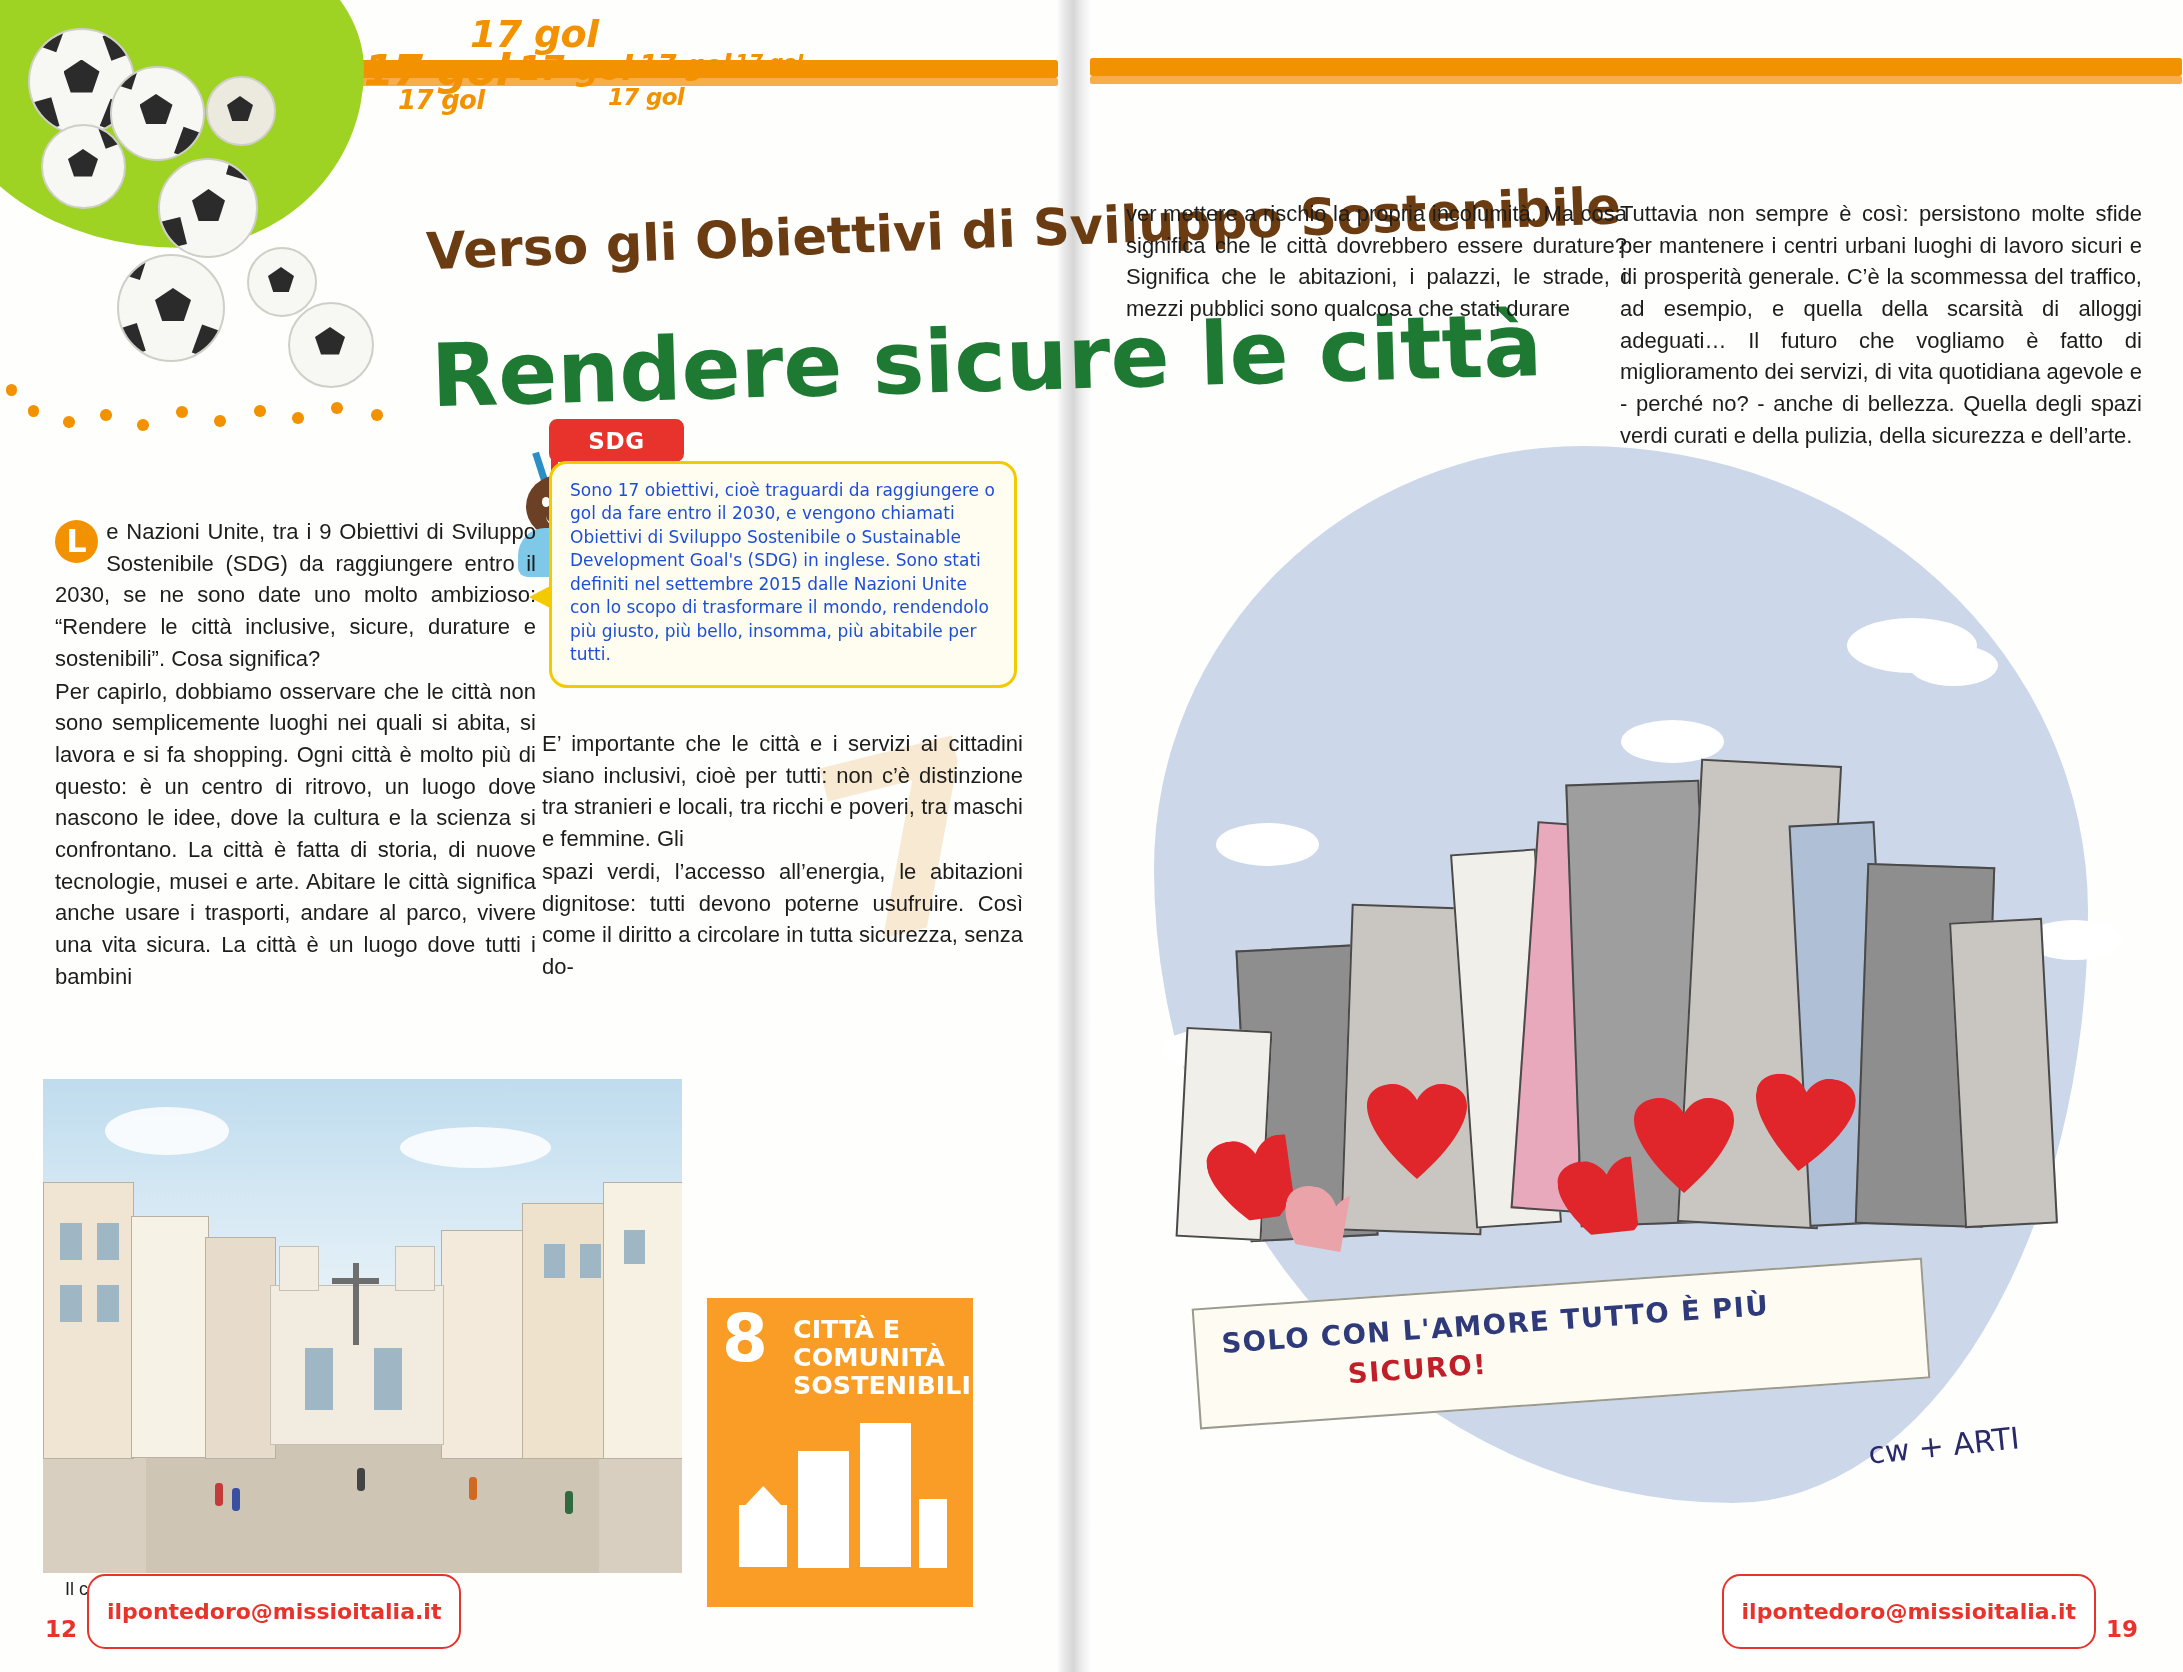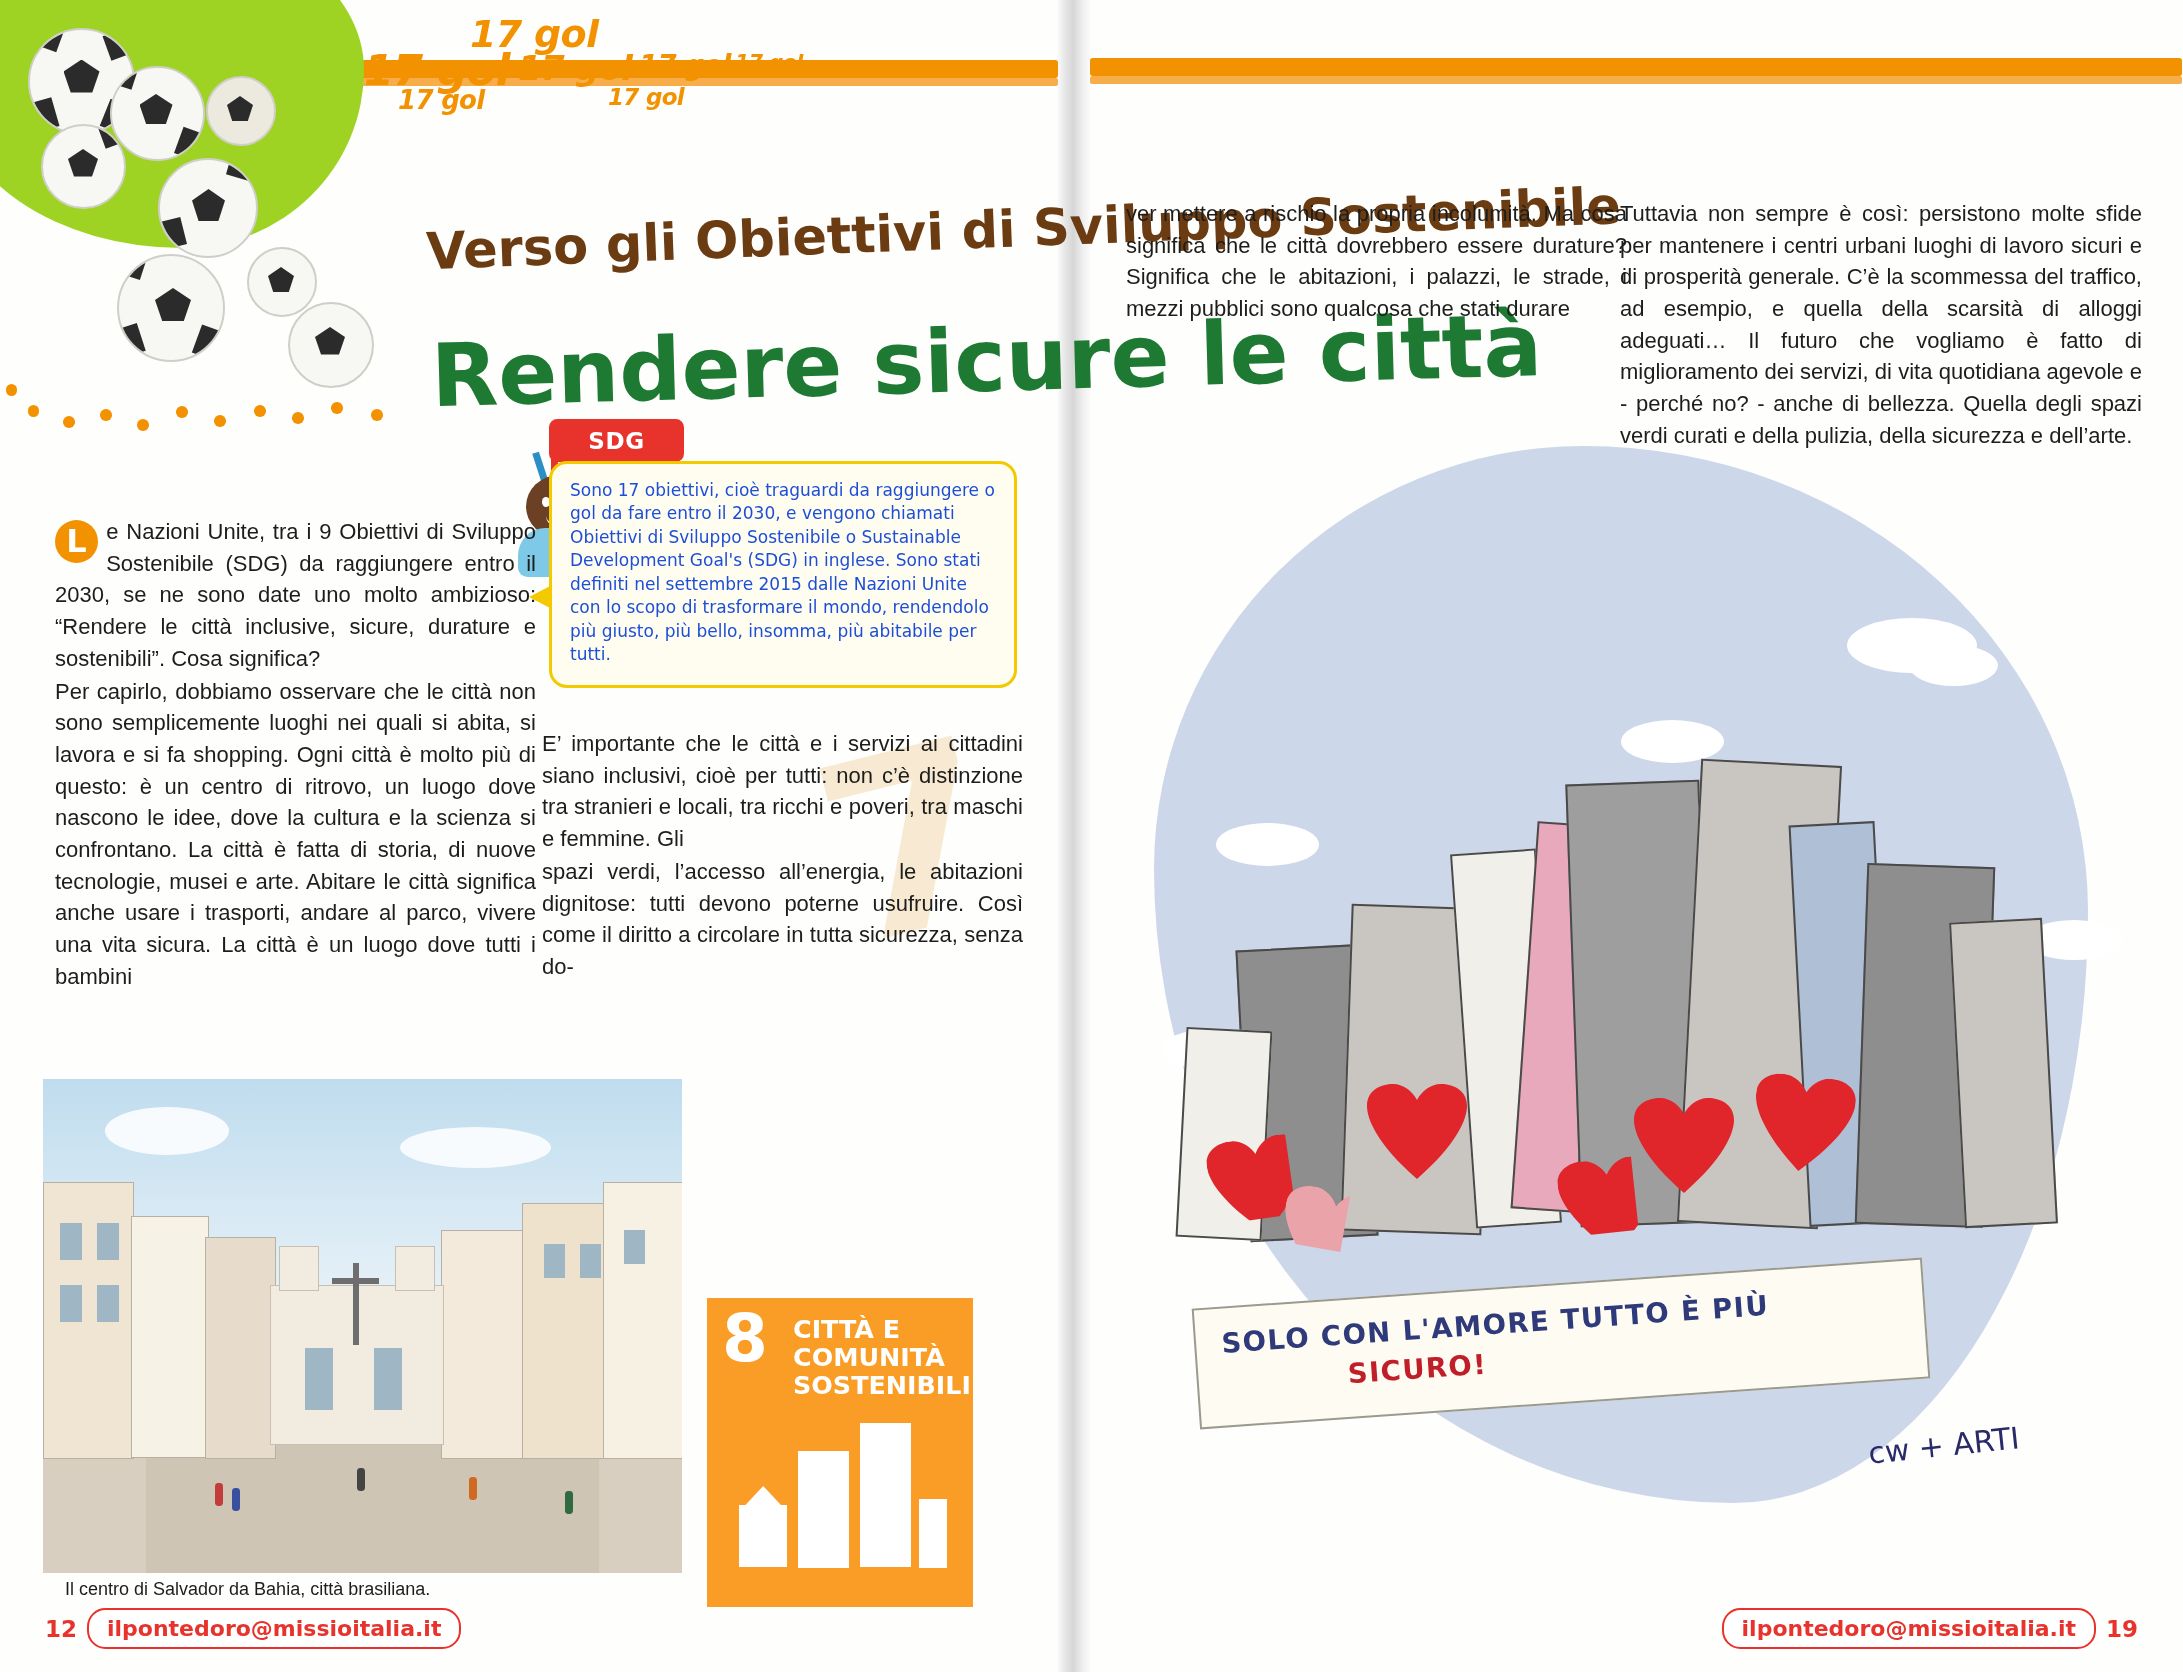--- a/index.html
+++ b/index.html
@@ -111,21 +111,21 @@
   .banner-txt{position:absolute;left:82px;top:864px;width:687px;transform:rotate(-4deg);
      font-family:"DejaVu Sans",sans-serif;font-size:27.5px;color:#2e3a7a;font-weight:bold;letter-spacing:1.4px;}
   .banner-txt .l2{display:block;margin-left:124px;margin-top:6.9px;color:#c01f2a;}
   .signature{position:absolute;left:728px;top:989px;font-family:"DejaVu Sans",sans-serif;
      font-size:30px;color:#2a2a6a;transform:rotate(-6deg);}
 
   
   .pg{position:absolute;bottom:30px;font-weight:bold;font-size:23px;color:#e8322c;font-family:"DejaVu Sans",sans-serif;}
   .pg.l{left:45px;} .pg.r{right:45px;}
   .mail{position:absolute;bottom:23px;height:37px;border:2.7px solid #e8322c;border-radius:18.5px;
-     display:flex;align-items:center;padding:0 18px;color:#e8322c;font-weight:bold;font-size:22px;
+     display:flex;align-items:center;padding:17px 18px;color:#e8322c;font-weight:bold;font-size:22px;
      font-family:"DejaVu Sans",sans-serif;background:#fff;}
   .mail.l{left:87px;} .mail.r{right:87px;}
   .wm{position:absolute;left:824px;top:700px;font-size:247px;color:#f7e6c8;font-family:"DejaVu Sans",sans-serif;
      font-weight:bold;transform:rotate(-14deg);opacity:.8;}
 </style>
 </head>
 <body>
 
 <div class="spread">
 

